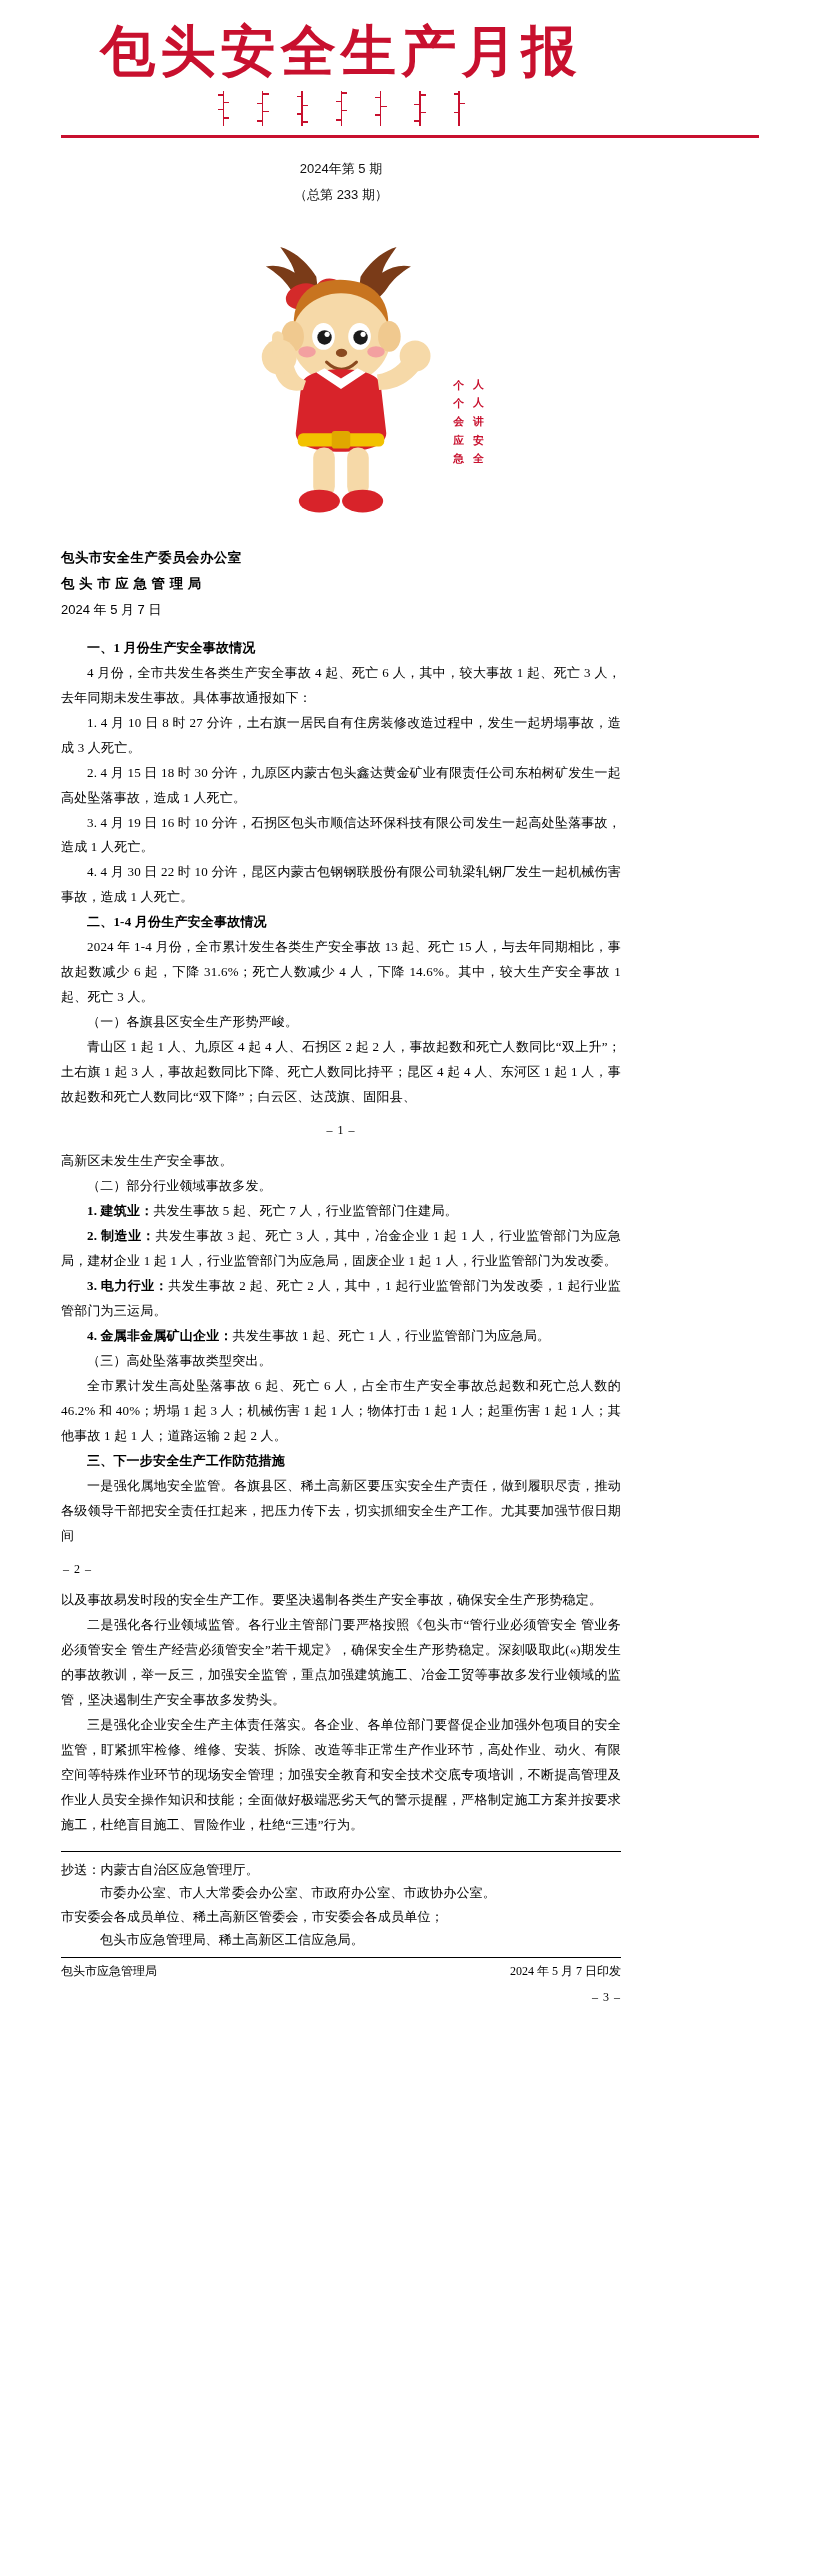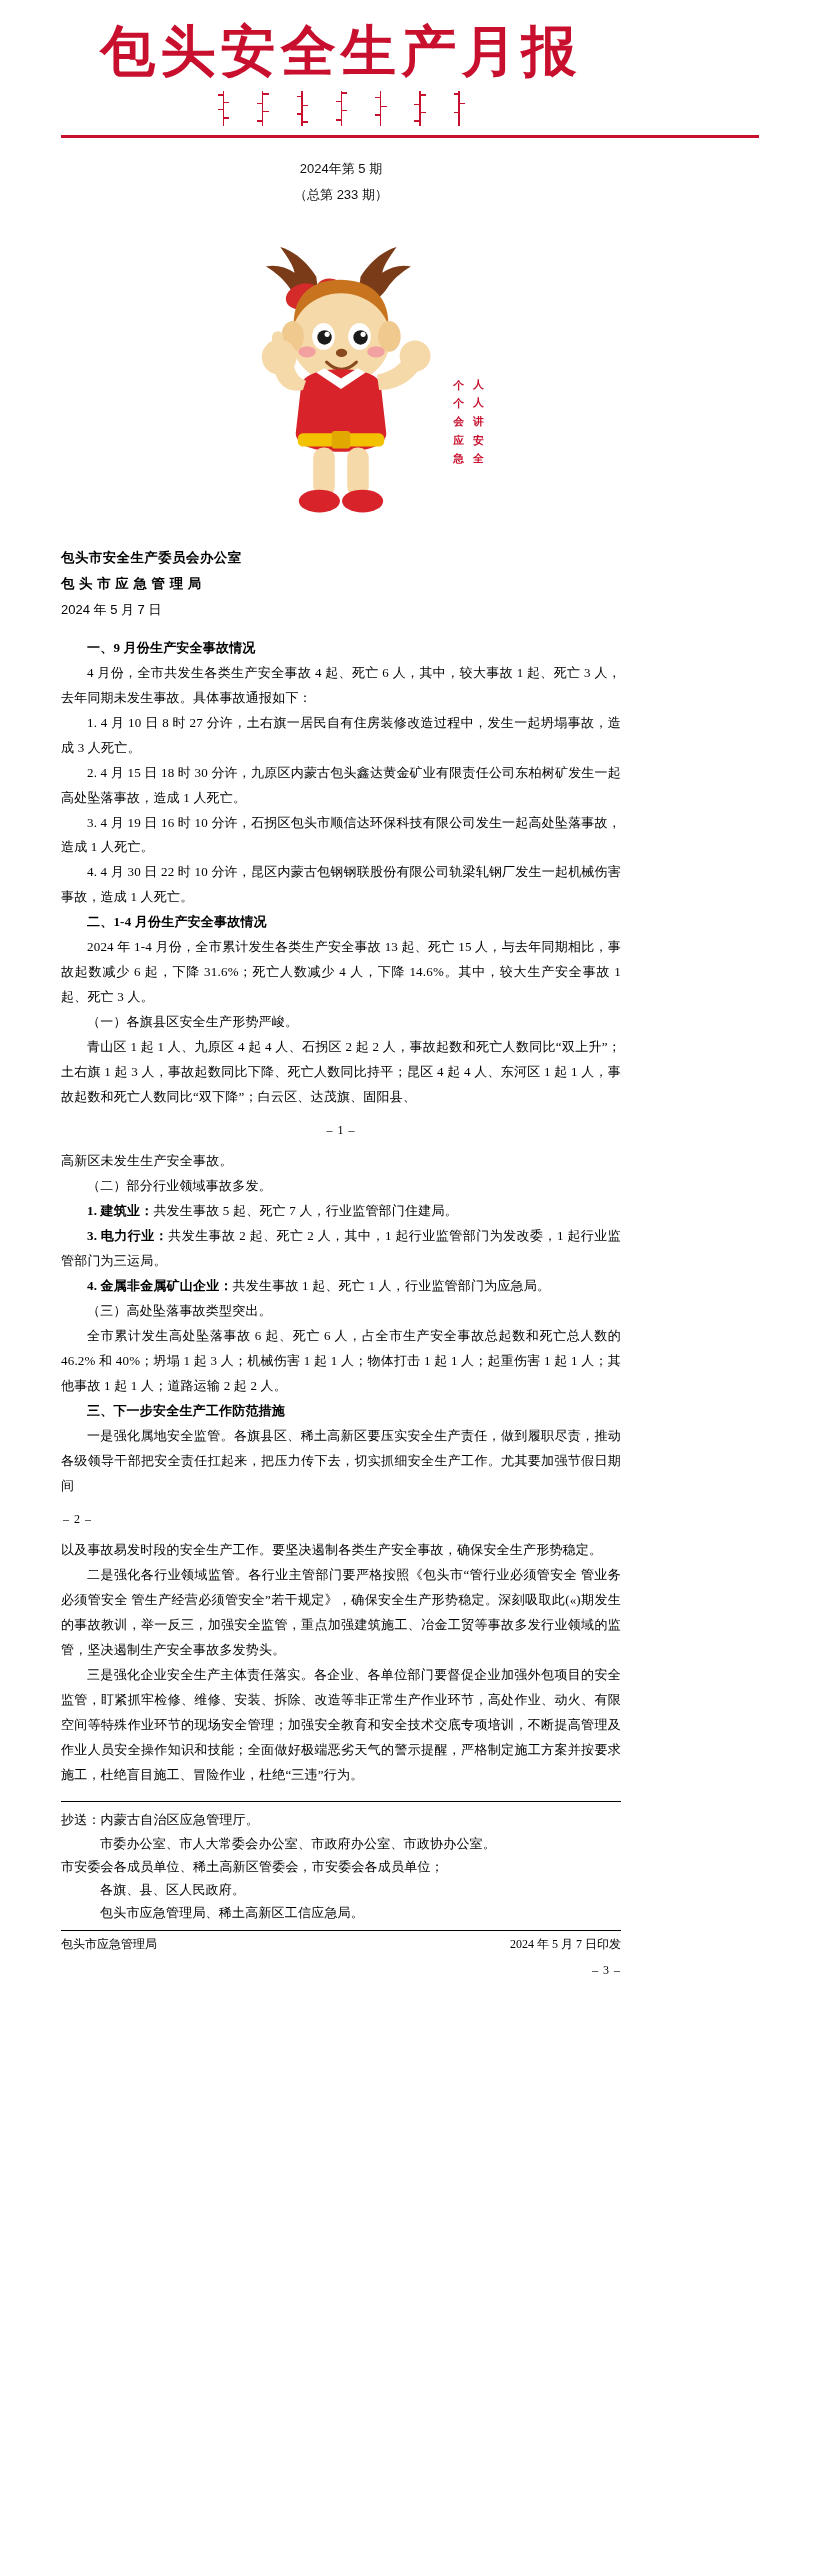--- a/index.html
+++ b/index.html
@@ -331,38 +331,39 @@
       </div>
     </div>
 
     <div class="issuer">
       <div>包头市安全生产委员会办公室</div>
       <div>包 头 市 应 急 管 理 局</div>
       <div class="date">2024 年 5 月 7 日</div>
     </div>
 
     <div class="body">
-      <p class="h1">一、9 月份生产安全事故情况</p>
+      <p class="h1">一、1 月份生产安全事故情况</p>
       <p>4 月份，全市共发生各类生产安全事故 4 起、死亡 6 人，其中，较大事故 1 起、死亡 3 人，去年同期未发生事故。具体事故通报如下：</p>
       <p>1. 4 月 10 日 8 时 27 分许，土右旗一居民自有住房装修改造过程中，发生一起坍塌事故，造成 3 人死亡。</p>
       <p>2. 4 月 15 日 18 时 30 分许，九原区内蒙古包头鑫达黄金矿业有限责任公司东柏树矿发生一起高处坠落事故，造成 1 人死亡。</p>
       <p>3. 4 月 19 日 16 时 10 分许，石拐区包头市顺信达环保科技有限公司发生一起高处坠落事故，造成 1 人死亡。</p>
       <p>4. 4 月 30 日 22 时 10 分许，昆区内蒙古包钢钢联股份有限公司轨梁轧钢厂发生一起机械伤害事故，造成 1 人死亡。</p>
 
       <p class="h1">二、1-4 月份生产安全事故情况</p>
       <p>2024 年 1-4 月份，全市累计发生各类生产安全事故 13 起、死亡 15 人，与去年同期相比，事故起数减少 6 起，下降 31.6%；死亡人数减少 4 人，下降 14.6%。其中，较大生产安全事故 1 起、死亡 3 人。</p>
       <p class="h2">（一）各旗县区安全生产形势严峻。</p>
       <p>青山区 1 起 1 人、九原区 4 起 4 人、石拐区 2 起 2 人，事故起数和死亡人数同比“双上升”；土右旗 1 起 3 人，事故起数同比下降、死亡人数同比持平；昆区 4 起 4 人、东河区 1 起 1 人，事故起数和死亡人数同比“双下降”；白云区、达茂旗、固阳县、</p>
 
       <div class="pagenum">– 1 –</div>
 
       <p style="text-indent:0">高新区未发生生产安全事故。</p>
       <p class="h2">（二）部分行业领域事故多发。</p>
 
       <p><span class="h3">1. 建筑业：</span><span>共发生事故 5 起、死亡 7 人，行业监管部门住建局。</span></p>
+      <p><span class="h3">2. 制造业：</span><span>共发生事故 3 起、死亡 3 人，其中，冶金企业 1 起 1 人，行业监管部门为应急局，建材企业 1 起 1 人，行业监管部门为应急局，固废企业 1 起 1 人，行业监管部门为发改委。</span></p>
       <p><span class="h3">3. 电力行业：</span><span>共发生事故 2 起、死亡 2 人，其中，1 起行业监管部门为发改委，1 起行业监管部门为三运局。</span></p>
       <p><span class="h3">4. 金属非金属矿山企业：</span><span>共发生事故 1 起、死亡 1 人，行业监管部门为应急局。</span></p>
 
       <p class="h2">（三）高处坠落事故类型突出。</p>
       <p>全市累计发生高处坠落事故 6 起、死亡 6 人，占全市生产安全事故总起数和死亡总人数的 46.2% 和 40%；坍塌 1 起 3 人；机械伤害 1 起 1 人；物体打击 1 起 1 人；起重伤害 1 起 1 人；其他事故 1 起 1 人；道路运输 2 起 2 人。</p>
 
       <p class="h1">三、下一步安全生产工作防范措施</p>
       <p>一是强化属地安全监管。各旗县区、稀土高新区要压实安全生产责任，做到履职尽责，推动各级领导干部把安全责任扛起来，把压力传下去，切实抓细安全生产工作。尤其要加强节假日期间</p>
 
       <div class="pagenum left">– 2 –</div>
@@ -371,21 +372,20 @@
       <p>二是强化各行业领域监管。各行业主管部门要严格按照《包头市“管行业必须管安全 管业务必须管安全 管生产经营必须管安全”若干规定》，确保安全生产形势稳定。深刻吸取此(«)期发生的事故教训，举一反三，加强安全监管，重点加强建筑施工、冶金工贸等事故多发行业领域的监管，坚决遏制生产安全事故多发势头。</p>
       <p>三是强化企业安全生产主体责任落实。各企业、各单位部门要督促企业加强外包项目的安全监管，盯紧抓牢检修、维修、安装、拆除、改造等非正常生产作业环节，高处作业、动火、有限空间等特殊作业环节的现场安全管理；加强安全教育和安全技术交底专项培训，不断提高管理及作业人员安全操作知识和技能；全面做好极端恶劣天气的警示提醒，严格制定施工方案并按要求施工，杜绝盲目施工、冒险作业，杜绝“三违”行为。</p>
     </div>
 
     <div class="footer">
       <div class="footer-rule"></div>
       <div class="footer-block">
         <div class="ind">抄送：内蒙古自治区应急管理厅。</div>
         <div class="ind" style="padding-left:3em;text-indent:0">市委办公室、市人大常委会办公室、市政府办公室、市政协办公室。</div>
         <div class="ind">市安委会各成员单位、稀土高新区管委会，市安委会各成员单位；</div>
-        <div class="ind" style="padding-left:3em;text-indent:0">各旗、县、区人民政府。</div>
         <div class="ind" style="padding-left:3em;text-indent:0">包头市应急管理局、稀土高新区工信应急局。</div>
       </div>
       <div class="footer-bottom">
         <div>包头市应急管理局</div>
         <div>2024 年 5 月 7 日印发</div>
       </div>
       <div class="end-pagenum">– 3 –</div>
     </div>
 
   </div>

